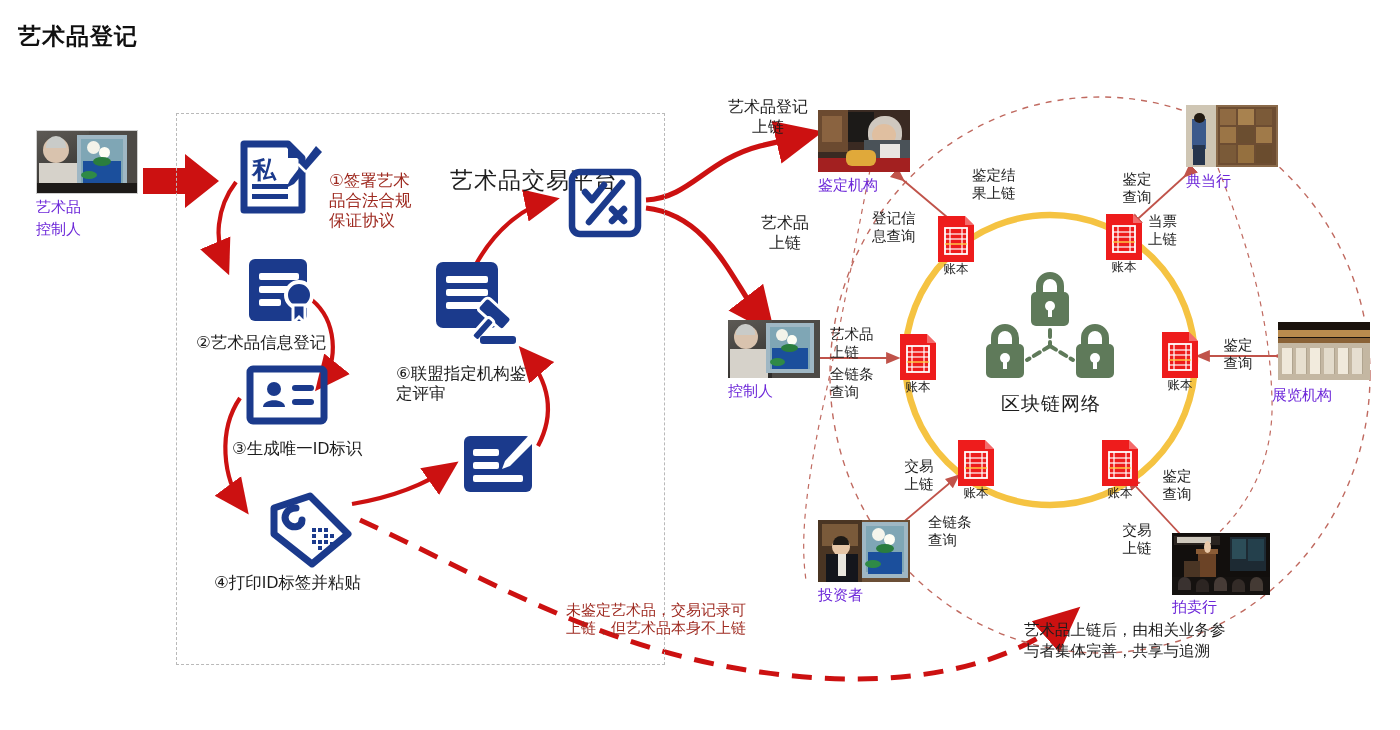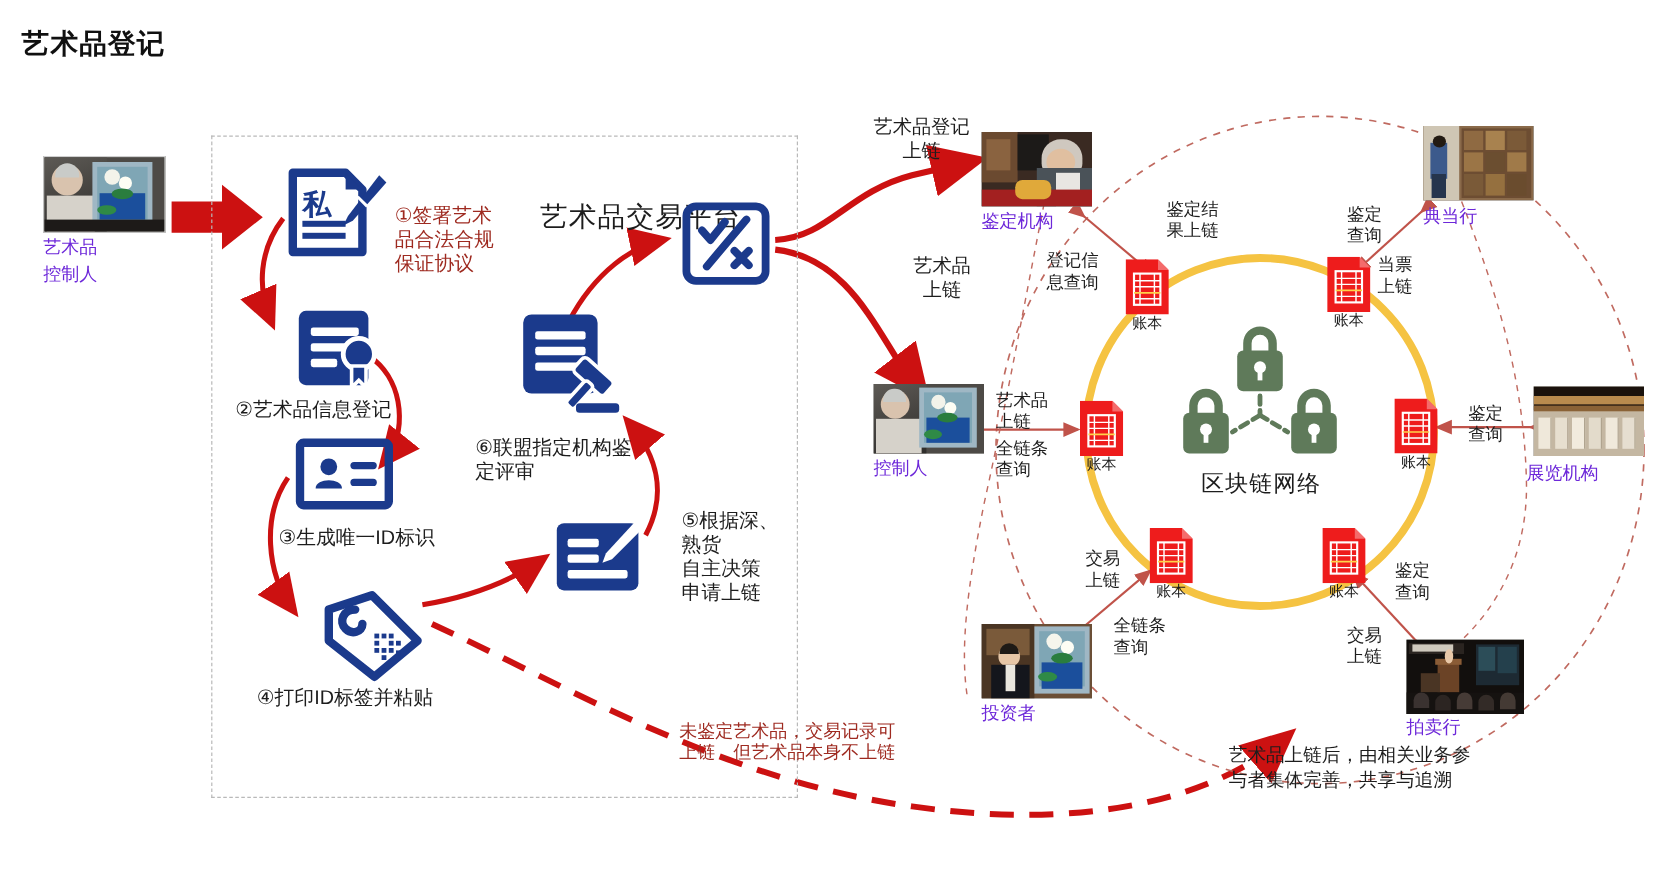--- a/index.html
+++ b/index.html
@@ -194,24 +194,20 @@
 
   <div class="blueicon" style="left:460px;top:432px;">
     <svg width="78" height="66" viewBox="0 0 78 66">
       <rect x="4" y="4" width="68" height="56" rx="6" fill="#1b3a8c"></rect>
       <rect x="13" y="17" width="26" height="7" rx="2" fill="#ffffff"></rect>
       <rect x="13" y="30" width="26" height="7" rx="2" fill="#ffffff"></rect>
       <rect x="13" y="43" width="50" height="7" rx="2" fill="#ffffff"></rect>
       <path d="M70,2 L76,8 L50,34 L42,37 L45,29 Z" fill="#ffffff"></path>
     </svg>
   </div>
-  <div class="abs lbl stepnote" style="left:568px;top:424px;">⑤根据深、
-熟货
-自主决策
-申请上链</div>
 
   <div class="blueicon" style="left:432px;top:258px;">
     <svg width="96" height="90" viewBox="0 0 96 90">
       <rect x="4" y="4" width="62" height="66" rx="7" fill="#1b3a8c"></rect>
       <rect x="14" y="18" width="42" height="7" rx="2" fill="#ffffff"></rect>
       <rect x="14" y="31" width="42" height="7" rx="2" fill="#ffffff"></rect>
       <rect x="14" y="44" width="42" height="7" rx="2" fill="#ffffff"></rect>
       <g transform="rotate(42 62 58)">
         <rect x="44" y="48" width="34" height="16" rx="4" fill="#1b3a8c" stroke="#ffffff" stroke-width="3"></rect>
         <rect x="58" y="62" width="9" height="26" rx="3" fill="#1b3a8c" stroke="#ffffff" stroke-width="3"></rect>

